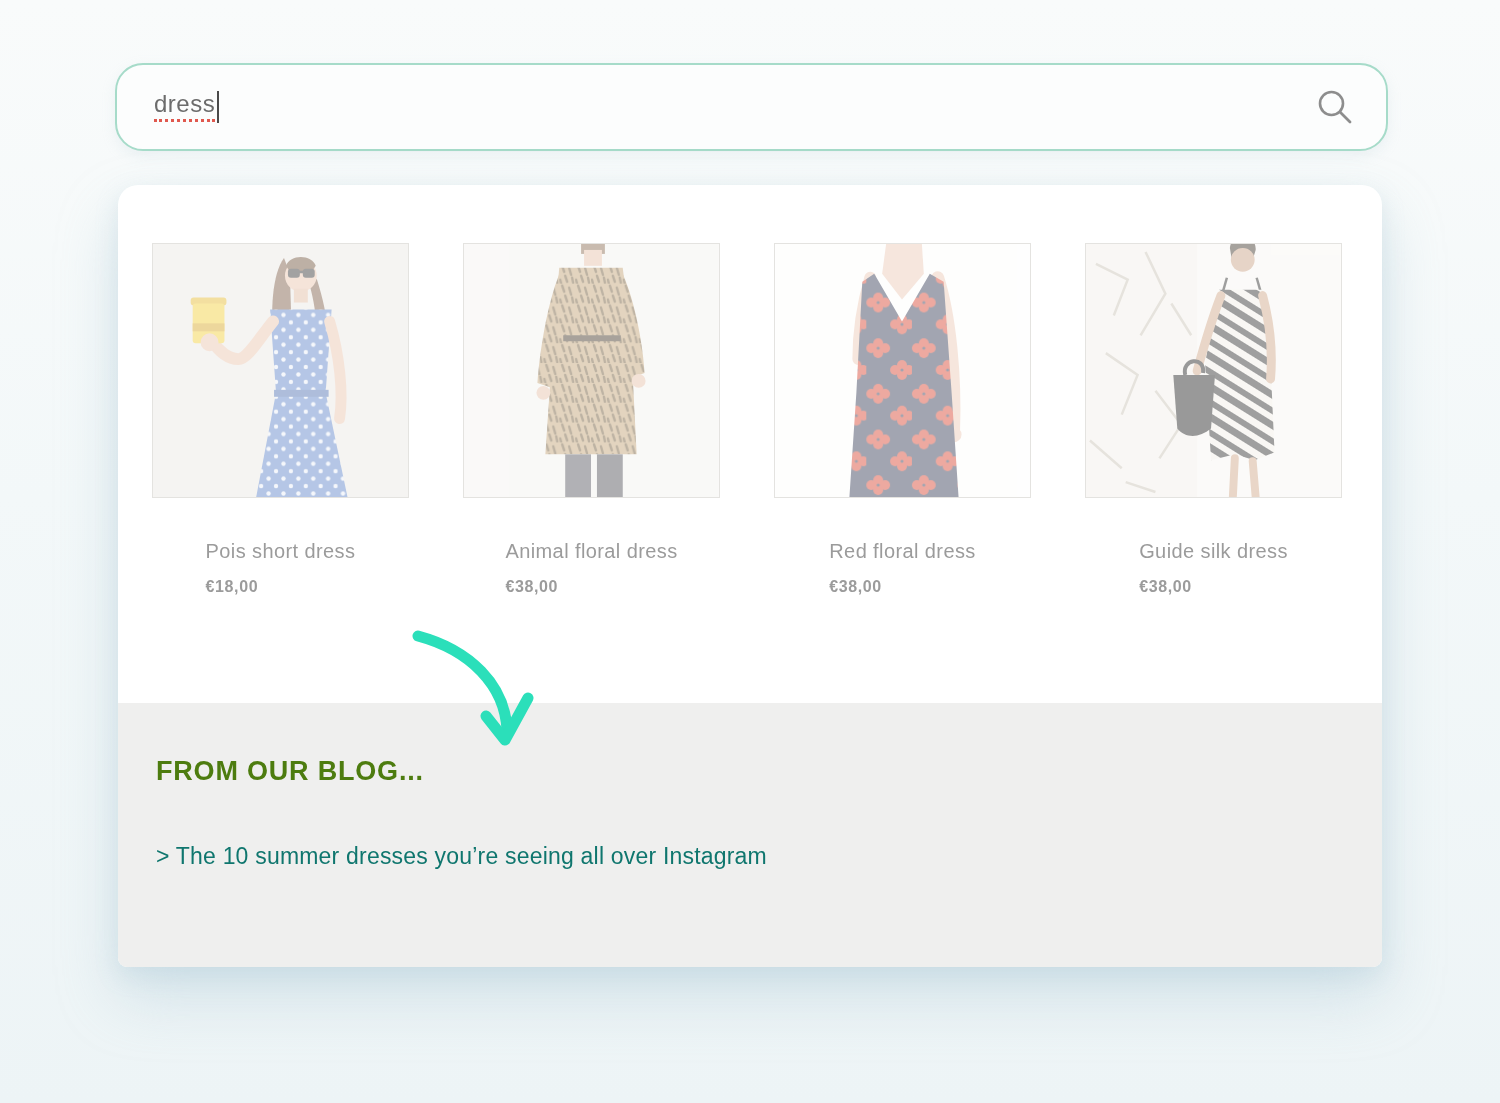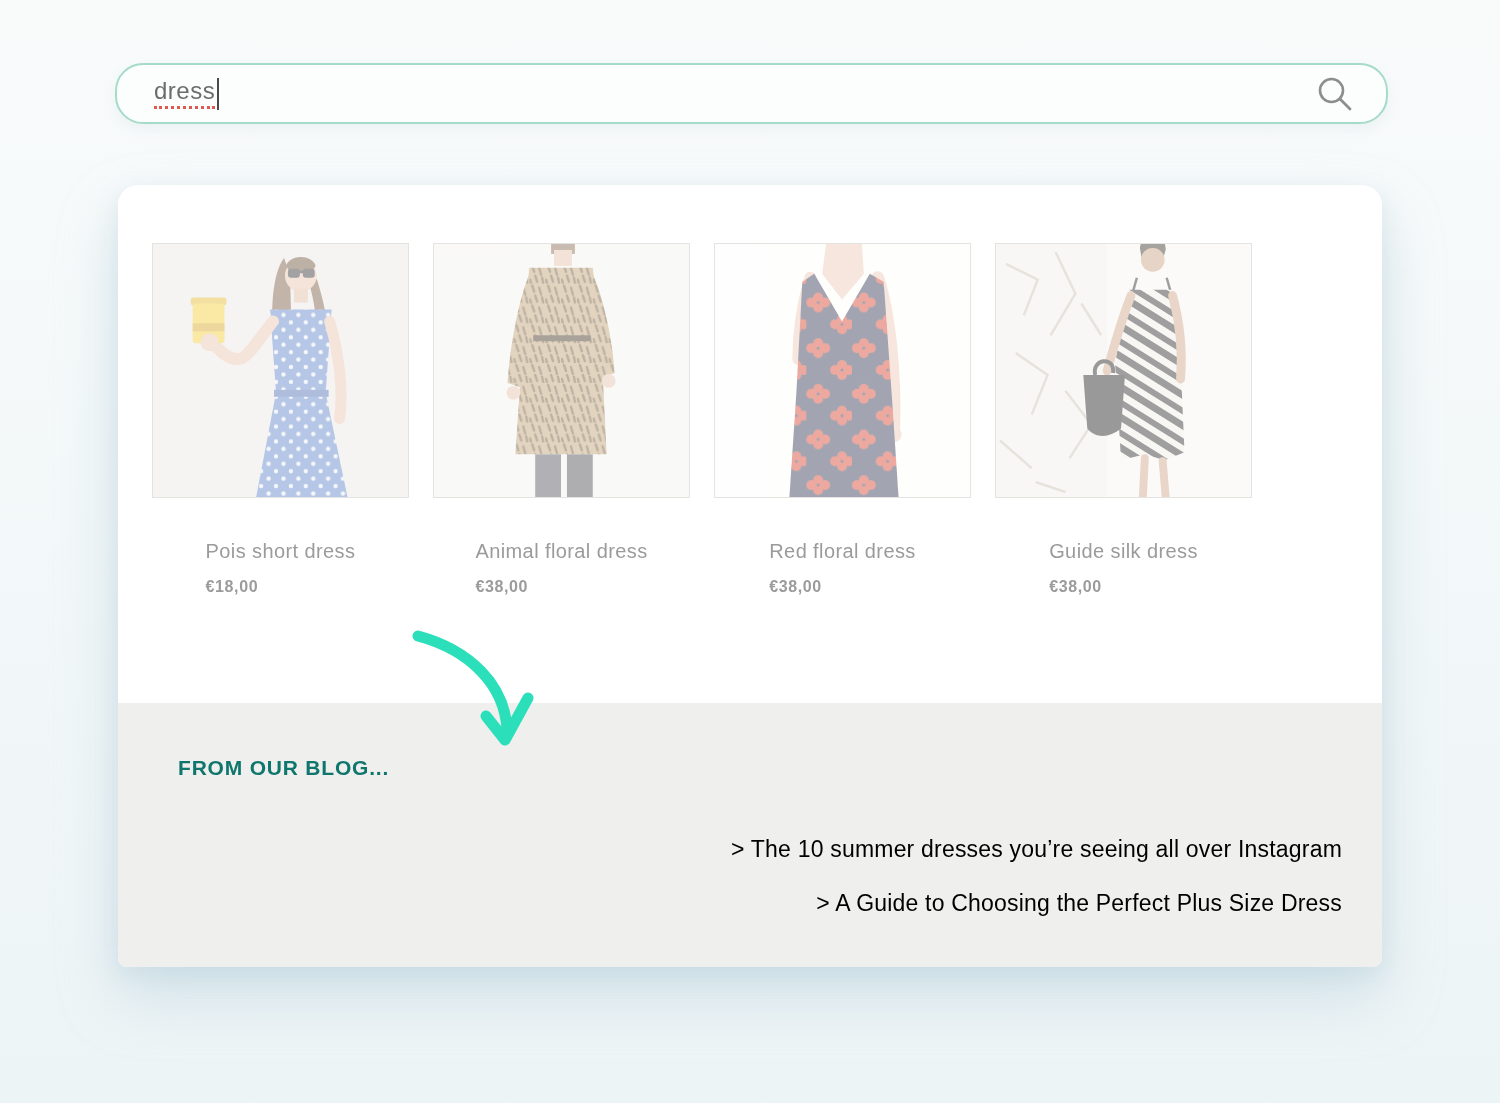--- a/index.html
+++ b/index.html
@@ -5,57 +5,57 @@
   * { margin:0; padding:0; box-sizing:border-box; }
   html,body { width:1500px; height:1103px; }
   body {
     font-family:"Liberation Sans", sans-serif;
     background:linear-gradient(180deg,#f9fbfb 0%,#f3f8f9 45%,#edf4f6 100%);
     position:relative; overflow:hidden;
   }
 
   
   .search-bar {
-    position:absolute; left:115px; top:63px; width:1273px; height:61px;
+    position:absolute; left:115px; top:63px; width:1273px; height:88px;
     background:#fcfdfd; border:2px solid #a6dbc9; border-radius:28px;
     display:flex; align-items:center; padding:0 30px 0 37px;
     box-shadow:0 5px 14px rgba(175,200,208,0.18);
   }
   .search-text {
     font-size:24px; color:#6c6c6c; letter-spacing:0.5px;
     border-bottom:3px dotted #e0584e; padding-bottom:3px; line-height:1;
   }
   .caret { display:inline-block; width:2px; height:32px; background:#4a4a4a; margin-left:2px; vertical-align:-7px; }
   .search-icon-wrap { margin-left:auto; width:42px; height:42px; cursor:pointer; }
 
   
   .panel {
     position:absolute; left:118px; top:185px; width:1264px; height:782px;
     background:#ffffff; border-radius:20px 20px 9px 9px;
     box-shadow:0 30px 60px rgba(168,198,212,0.40), 0 8px 22px rgba(168,198,212,0.25);
   }
-  .products { position:absolute; left:34px; top:58px; display:flex; gap:24px; }
+  .products { position:absolute; left:34px; top:58px; display:flex; gap:54px; }
   .card { width:257px; display:flex; flex-direction:column; align-items:center; cursor:pointer; }
   .thumb {
     width:257px; height:255px; background:#fff; border:1px solid #e4e3e0; overflow:hidden;
   }
   .thumb svg { display:block; width:100%; height:100%; }
   .caption-inner { margin-top:42px; width:max-content; text-align:left; }
   .product-name { font-size:20px; color:#9b9b9b; letter-spacing:0.4px; white-space:nowrap; }
   .product-price { margin-top:15px; font-size:16px; font-weight:bold; color:#9b9b9b; letter-spacing:0.6px; }
 
   
   .blog {
     position:absolute; left:0; top:518px; width:100%; height:264px;
     background:#efefee; border-radius:0 0 9px 9px; padding:53px 40px 0 38px;
   }
-  .blog-heading { font-size:21px; letter-spacing:0.8px; color:#0f766e; font-weight:bold;margin-left:22px; }
+  .blog-heading { font-size:27px; letter-spacing:0.8px; color:#4d7c0f; font-weight:bold; }
   .blog-link {
-    display:block; margin-top:27px; font-size:23px; color:#000000;
-    letter-spacing:0.2px; text-decoration:none; cursor:pointer; font-weight:500;text-align:right;
+    display:block; margin-top:27px; font-size:23px; color:#0f766e;
+    letter-spacing:0.2px; text-decoration:none; cursor:pointer; font-weight:500;
   }
   .blog-link.first { margin-top:56px; }
 
   
   .arrow-overlay { position:absolute; left:395px; top:612px; width:160px; height:145px; z-index:5; pointer-events:none; }
 </style>
 </head>
 <body>
 
 <div class="search-bar">
@@ -222,21 +222,20 @@
         <div class="product-name">Guide silk dress</div>
         <div class="product-price">€38,00</div>
       </div>
     </div>
 
   </div>
 
   <div class="blog">
     <div class="blog-heading">FROM OUR BLOG...</div>
     <a class="blog-link first">&gt; The 10 summer dresses you’re seeing all over Instagram</a>
-    <a class="blog-link">&gt; A Guide to Choosing the Perfect Plus Size Dress</a>
   </div>
 
 </div>
 
 <svg class="arrow-overlay" viewBox="0 0 160 145">
   <path d="M23,24 C75,38 110,73 112,118" fill="none" stroke="#2bdfba" stroke-width="11" stroke-linecap="round"></path>
   <path d="M91,104 L110,128 L133,86" fill="none" stroke="#2bdfba" stroke-width="11" stroke-linecap="round" stroke-linejoin="round"></path>
 </svg>
 
 </body></html>

